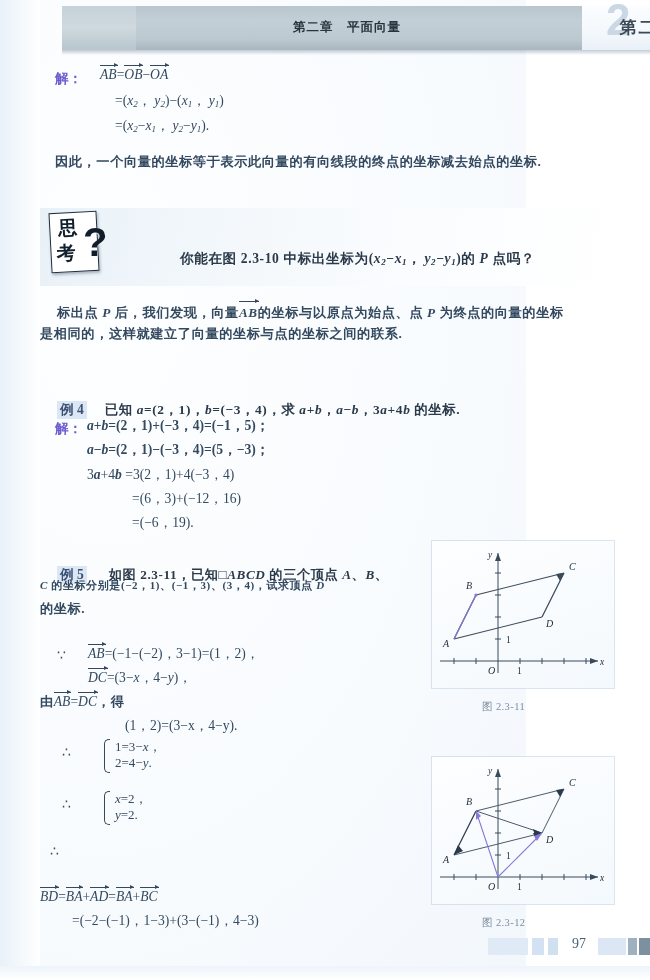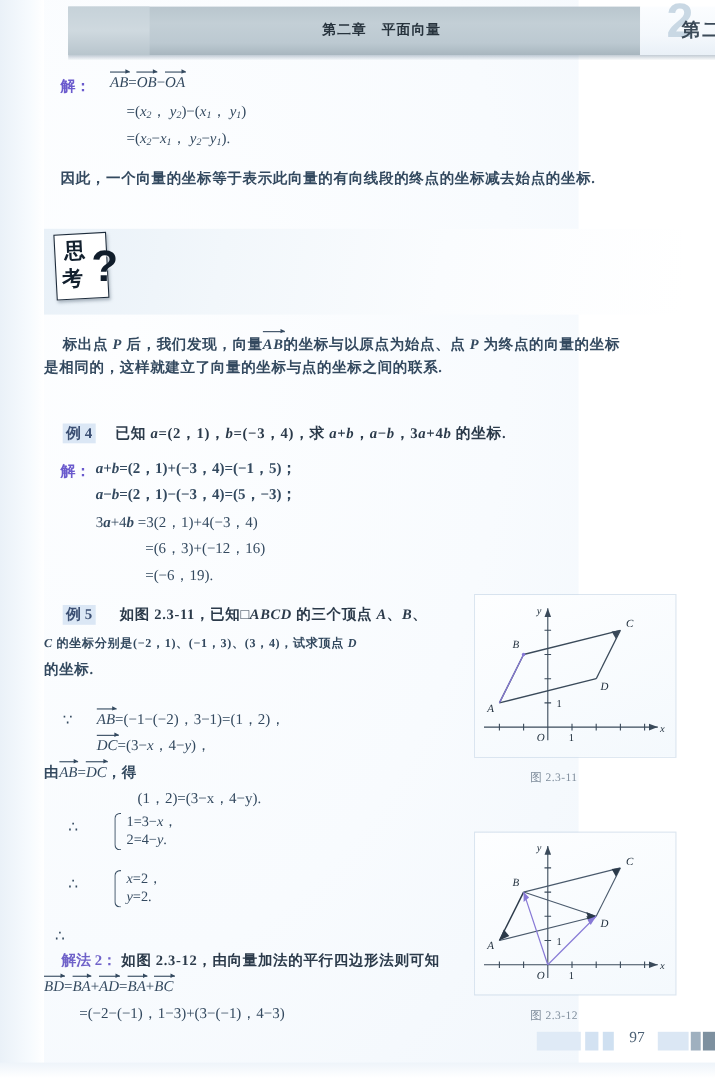--- a/index.html
+++ b/index.html
@@ -100,20 +100,21 @@
     font-family:"Liberation Sans","DejaVu Sans",sans-serif;line-height:1;
     text-shadow:0 1px 1px rgba(255,255,255,.8);
   }
   .think-text{position:absolute;left:140px;top:42px;font-size:13.6px;white-space:nowrap;}
 
   
   .ex-tag{
     display:inline-block;background:#dbe7f5;color:#3b4f73;
     padding:0 3px;font-weight:bold;font-size:13.6px;
     font-family:"Liberation Serif","DejaVu Serif",serif;
+    margin-top:16px;
   }
 
   
   .fig-box{position:absolute;background:linear-gradient(160deg,#fdfeff,#f4f9fd);
     box-shadow:0 0 0 1px rgba(190,208,225,.55);}
   .fig-cap{position:absolute;font-size:10.5px;color:#7f8d9c;
     font-family:"Liberation Serif","DejaVu Serif",serif;letter-spacing:.4px;}
 
   
   .brace{
@@ -172,20 +173,23 @@
 
   <div class="txt cn" style="left:55px;top:152px;font-size:13.2px;">因此，一个向量的坐标等于表示此向量的有向线段的终点的坐标减去始点的坐标.</div>
 
   <div class="think-wrap">
     <div class="think-bg"></div>
     <div class="think-icon">
       <div class="ch1">思</div>
       <div class="ch2">考</div>
     </div>
     <div class="think-q">?</div>
+    <div class="think-text cn">
+      你能在图 2.3-10 中标出坐标为(<i class="v">x</i><span class="sub">2</span>−<i class="v">x</i><span class="sub">1</span>，<span style="display:inline-block;width:3px"></span><i class="v">y</i><span class="sub">2</span>−<i class="v">y</i><span class="sub">1</span>)的 <i class="v">P</i> 点吗？
+    </div>
   </div>
 
   <div class="txt cn" style="left:57px;top:302px;font-size:13.2px;">
     标出点 <i class="v">P</i> 后，我们发现，向量<span class="vec" style="font-weight:bold">A<span>B</span></span>的坐标与以原点为始点、点 <i class="v">P</i> 为终点的向量的坐标
   </div>
   <div class="txt cn" style="left:40px;top:324px;font-size:13.2px;text-align:right;">是相同的，这样就建立了向量的坐标与点的坐标之间的联系.</div>
 
   <div style="position:absolute;left:57px;top:385px;">
     <span class="ex-tag">例 4</span>
     <span class="cn" style="font-size:13.4px;margin-left:14px;">
@@ -248,24 +252,20 @@
   <div style="position:absolute;left:100px;top:790px;">
     <span class="brace"></span>
     <span class="sys" style="margin-left:2px;">
       <div class="mathline"><i class="v">x</i>=2，</div>
       <div class="mathline"><i class="v">y</i>=2.</div>
     </span>
   </div>
 
   <div class="txt" style="left:50px;top:841px;font-size:14px;">∴</div>
 
-  <div style="position:absolute;left:56px;top:864px;">
-    <span class="lbl-purple" style="font-size:13.4px;">解法 2：</span>
-    <span class="cn" style="font-size:13.2px;">如图 2.3-12，由向量加法的平行四边形法则可知</span>
-  </div>
 
   <div class="mathline" style="position:absolute;left:40px;top:888px;">
     <span class="vec">B<span>D</span></span>=<span class="vec">B<span>A</span></span>+<span class="vec">A<span>D</span></span>=<span class="vec">B<span>A</span></span>+<span class="vec">B<span>C</span></span>
   </div>
   <div class="mathline" style="position:absolute;left:72px;top:912px;">=(−2−(−1)，1−3)+(3−(−1)，4−3)</div>
 
   <div class="fig-box" style="left:432px;top:541px;width:182px;height:147px;">
     <svg width="182" height="147" viewBox="0 0 182 147">
 
       <g stroke="#3a4a5a" stroke-width="1" fill="none">

